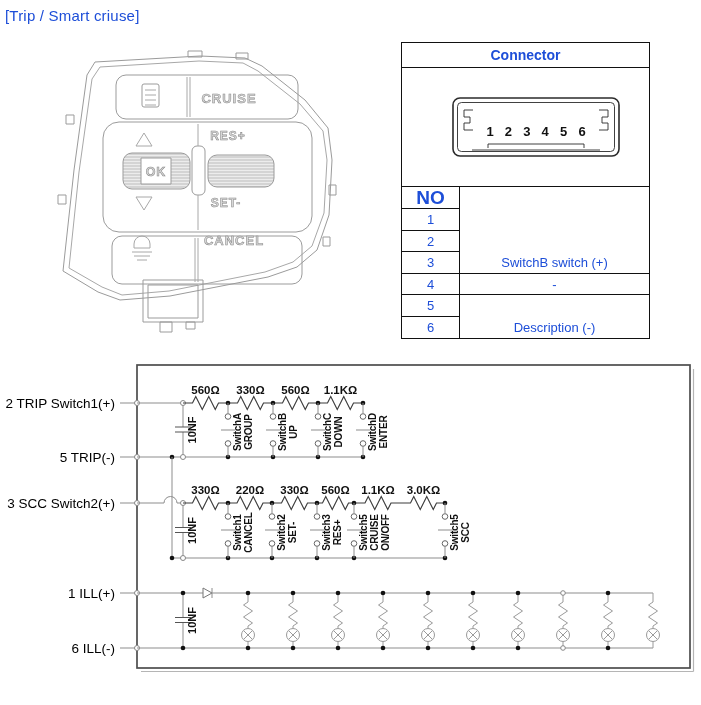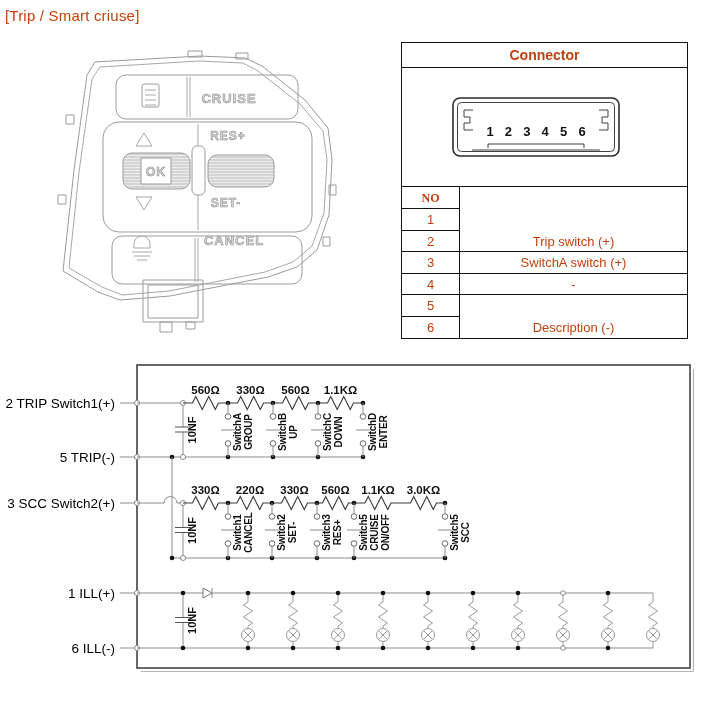--- a/index.html
+++ b/index.html
@@ -1,32 +1,32 @@
 <!DOCTYPE html>
 <html><head>
 <meta charset="utf-8">
 <style>
   html,body{margin:0;padding:0;background:#fff;}
   .page{position:relative;width:701px;height:705px;background:#fff;overflow:hidden;
-        font-family:"Liberation Sans",sans-serif;color:#c2410c;}
+        font-family:"Liberation Sans",sans-serif;color:#1d4ed8;}
   .title{position:absolute;left:5px;top:7px;font-size:15px;letter-spacing:0.2px;}
   
   .art{position:absolute;left:40px;top:45px;}
   .art path,.art rect,.art line,.art polygon,.art circle{vector-effect:non-scaling-stroke;}
   .ln{stroke:#9b9b9b;stroke-width:1;fill:none;}
   .ln2{stroke:#a8a8a8;stroke-width:1;fill:none;}
   .artxt{fill:#d8d8d8;stroke:#8a8a8a;stroke-width:0.55px;font-weight:700;letter-spacing:1px;}
   
-  .cpanel{position:absolute;left:401px;top:42px;width:287px;border:1.6px solid #111;background:#fff;box-sizing:border-box;}
+  .cpanel{position:absolute;left:401px;top:42px;width:249px;border:1.6px solid #111;background:#fff;box-sizing:border-box;}
   .c-head{height:24px;line-height:24px;text-align:center;font-weight:700;font-size:14px;border-bottom:1.4px solid #111;}
   .c-img{height:118px;border-bottom:1.4px solid #111;}
   .c-grid{display:grid;grid-template-columns:58px 1fr;}
   .c-grid > div{height:21.5px;line-height:21.5px;text-align:center;font-size:13px;border-bottom:1.2px solid #111;box-sizing:border-box;}
   .c-grid > .cell-no{border-right:1.2px solid #111;}
-  .c-grid.hdr > div{font-weight:700;height:22px;line-height:22px;font-size:12px;font-family:Liberation Serif, serif;}
+  .c-grid.hdr > div{font-weight:700;height:22px;line-height:22px;font-size:19px;}
   .c-grid.last > div{border-bottom:none;}
   .cnum{font-weight:700;font-size:13px;fill:#111;}
   
   .circuit{position:absolute;left:0;top:355px;}
   .w{stroke:#8d8d8d;stroke-width:1;fill:none;}
   .cbox{fill:none;stroke:#4d4d4d;stroke-width:1.7;}
   .shadow{stroke:#b5b5b5;stroke-width:1.2;fill:none;}
   .res{stroke:#3d3d3d;stroke-width:1.15;fill:none;}
   .plate{stroke:#555;stroke-width:1.2;}
   .oc{fill:#fff;stroke:#666;stroke-width:1;}
@@ -121,25 +121,24 @@
       </svg>
     </div>
     <div class="c-grid hdr">
       <div class="cell-no">NO</div>
     </div>
     <div class="c-grid">
       <div class="cell-no">1</div>
     </div>
     <div class="c-grid">
       <div class="cell-no">2</div>
-      <div>Trip switch (+)</div>
     </div>
     <div class="c-grid">
       <div class="cell-no">3</div>
-      <div>SwitchA switch (+)</div>
+      <div>SwitchB switch (+)</div>
     </div>
     <div class="c-grid">
       <div class="cell-no">4</div>
       <div>-</div>
     </div>
     <div class="c-grid">
       <div class="cell-no">5</div>
     </div>
     <div class="c-grid last">
       <div class="cell-no">6</div>

